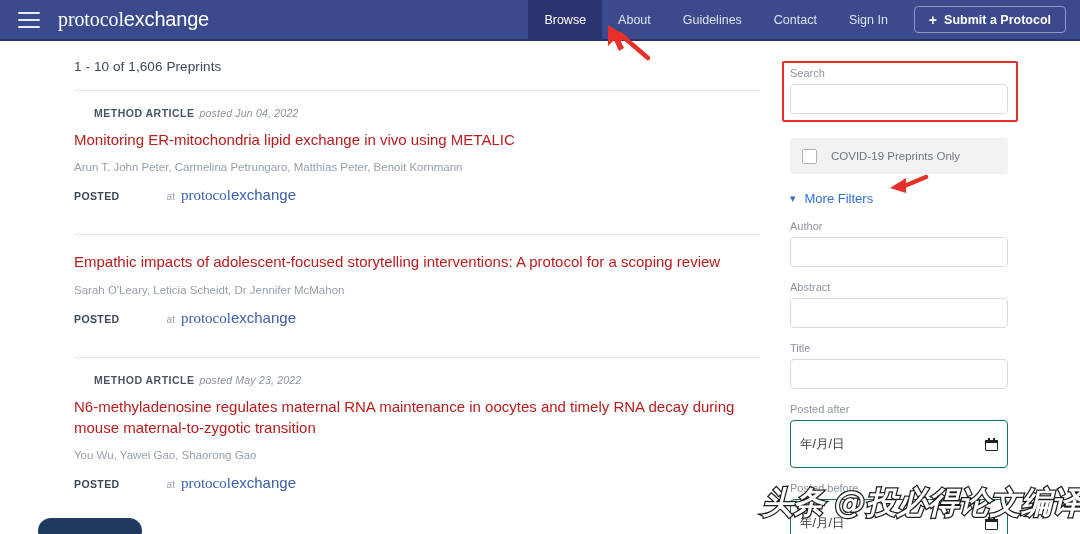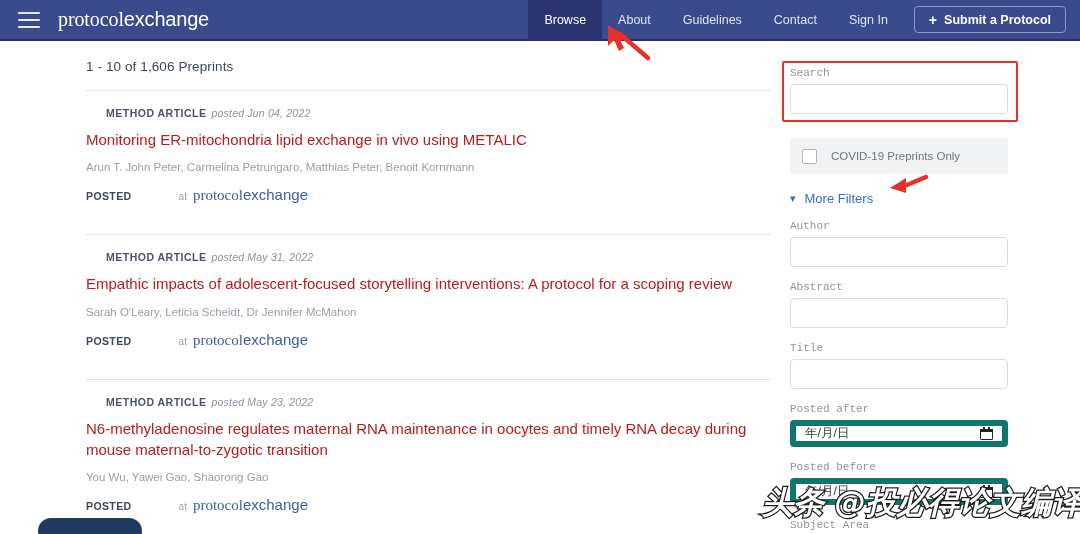--- a/index.html
+++ b/index.html
@@ -49,21 +49,21 @@
     margin: 0 14px 0 10px; align-self:center;
     height: 27px; padding: 0 14px;
     border: 1px solid #8e97c4; border-radius: 4px;
     background: transparent; color: #ffffff;
     font-size: 12.5px; font-family:"Liberation Sans", sans-serif; font-weight:700;
     display:flex; align-items:center; gap:7px; white-space:nowrap; cursor:pointer;
   }
   .submit-btn .plus { font-size: 14px; font-weight: 700; line-height: 1; }
 
   
-  .main { position:absolute; top:41px; left:12px; width:760px; padding: 18px 0 0 74px; }
+  .main { position:absolute; top:41px; left:0; width:760px; padding: 18px 0 0 74px; }
   .results-count { font-size:13.5px; color:#3c4858; letter-spacing:0.1px; }
   .divider { height:1px; background:#e3e6ea; margin:16px 0 0 0; width:686px; }
 
   .article { padding: 16px 0 14px 0; width: 686px; }
   .art-meta { font-size:10.5px; color:#6b7684; margin-bottom:10px; letter-spacing:0.2px; }
   .art-meta .kind { font-weight:700; color:#4a5563; letter-spacing:0.5px;padding-left:20px; }
   .art-meta .posted { font-style: italic; color:#8a929e; margin-left:5px; }
   .art-title {
     font-size:15px; color:#b91c1c; line-height:1.42; margin-bottom:11px;
     cursor:pointer;
@@ -71,21 +71,21 @@
   .art-authors { font-size:11.5px; color:#97a0ab; margin-bottom:13px; }
   .art-posted-row { display:flex; align-items:baseline; gap:6px; font-size:11px; }
   .art-posted-row .lbl { font-weight:700; color:#3c4858; letter-spacing:0.4px; font-size:10.5px; }
   .art-posted-row .at { color:#9aa2ad; font-size:10px;margin-left:41px; }
   .mini-logo { font-size:15px; color:#3a5ea8; display:flex; align-items:baseline; }
   .mini-logo .b-serif { font-family:"Liberation Serif", serif; }
   .mini-logo .b-sans  { font-family:"Liberation Sans", sans-serif; font-weight:300; }
 
   
   .sidebar { position:absolute; top:41px; left:790px; width:230px; padding-top:20px; }
-  .field-label { font-size:11px; color:#8d95a0; margin-bottom:5px;font-family:Liberation Mono, monospace; }
+  .field-label { font-size:11px; color:#8d95a0; margin-bottom:5px; }
   .text-input {
     width:218px; height:30px;
     border:1px solid #d9dde2; border-radius:4px;
     background:#fff; outline:none;
     font-size:12px; padding:0 8px; color:#333;
     font-family:"Liberation Sans", sans-serif;
   }
   .search-block { position:relative; padding: 6px 8px 8px 8px; margin-left:-8px; width:236px; }
   .search-highlight {
     position:absolute; inset:0;
@@ -104,22 +104,22 @@
 
   .more-filters {
     margin-top:17px; display:flex; align-items:center; gap:9px;
     color:#2f6fd0; font-size:13px; cursor:pointer;
   }
   .chev { font-size:11px; line-height:1; }
 
   .filter-group { margin-top:14px; }
 
   .date-input {
-    width:218px; height:27px;
-    border:6px solid #0f766e; border-radius:4px; background:#fff;
+    width:218px; height:48px;
+    border:1px solid #0f766e; border-radius:4px; background:#fff;
     display:flex; align-items:center; justify-content:space-between;
     padding:0 9px; font-size:12.5px; color:#3a3a3a;
   }
   .cal-icon { width:13px; height:13px; position:relative; }
   .cal-icon .body { position:absolute; left:0; top:2px; width:13px; height:11px; border:1.6px solid #222; border-radius:1px; }
   .cal-icon .top  { position:absolute; left:0; top:2px; width:13px; height:3px; background:#222; }
   .cal-icon .pin1 { position:absolute; left:3px; top:0; width:1.6px; height:3px; background:#222; }
   .cal-icon .pin2 { position:absolute; right:3px; top:0; width:1.6px; height:3px; background:#222; }
 
   
@@ -193,23 +193,20 @@
         <span class="at">at</span>
         <span class="mini-logo">
           <span class="b-serif">protocol</span>
             <span class="b-sans">exchange</span>
         </span>
       </div>
     </div>
     <div class="divider"></div>
 
     <div class="article">
-      <div class="art-meta">
-        <span class="kind">METHOD ARTICLE</span><span class="posted">posted May 31, 2022</span>
-      </div>
       <div class="art-title">Empathic impacts of adolescent-focused storytelling interventions: A protocol for a scoping review</div>
       <div class="art-authors">Sarah O'Leary, Leticia Scheidt, Dr Jennifer McMahon</div>
       <div class="art-posted-row">
         <span class="lbl">POSTED</span>
         <span class="at">at</span>
         <span class="mini-logo">
           <span class="b-serif">protocol</span>
             <span class="b-sans">exchange</span>
         </span>
       </div>

